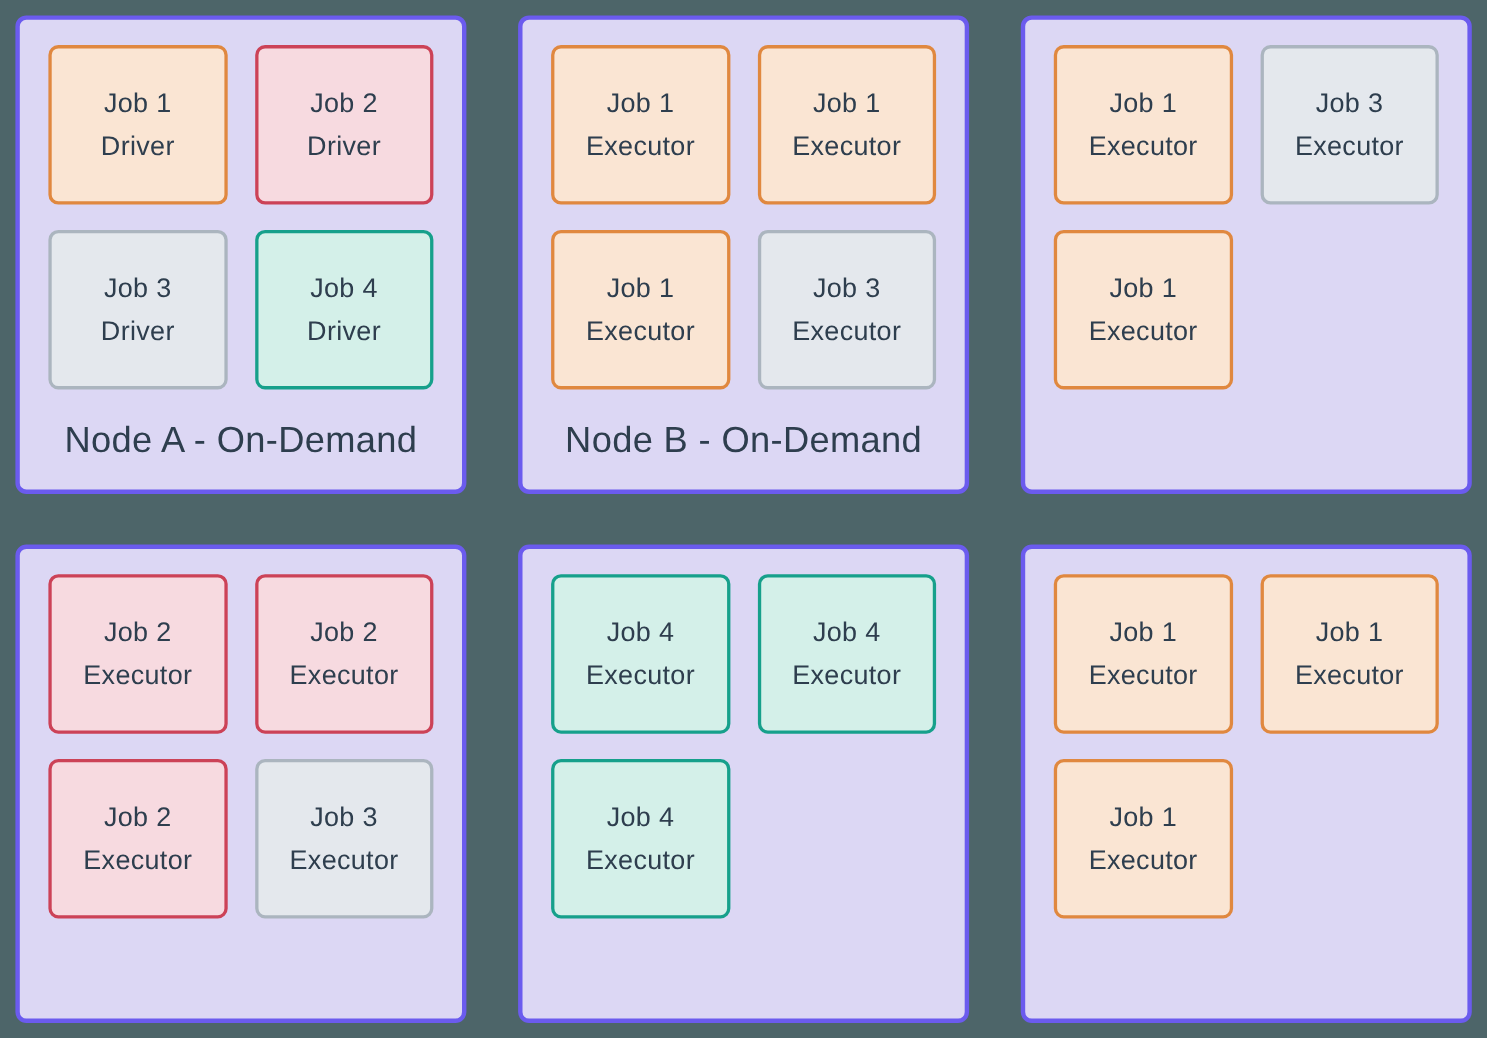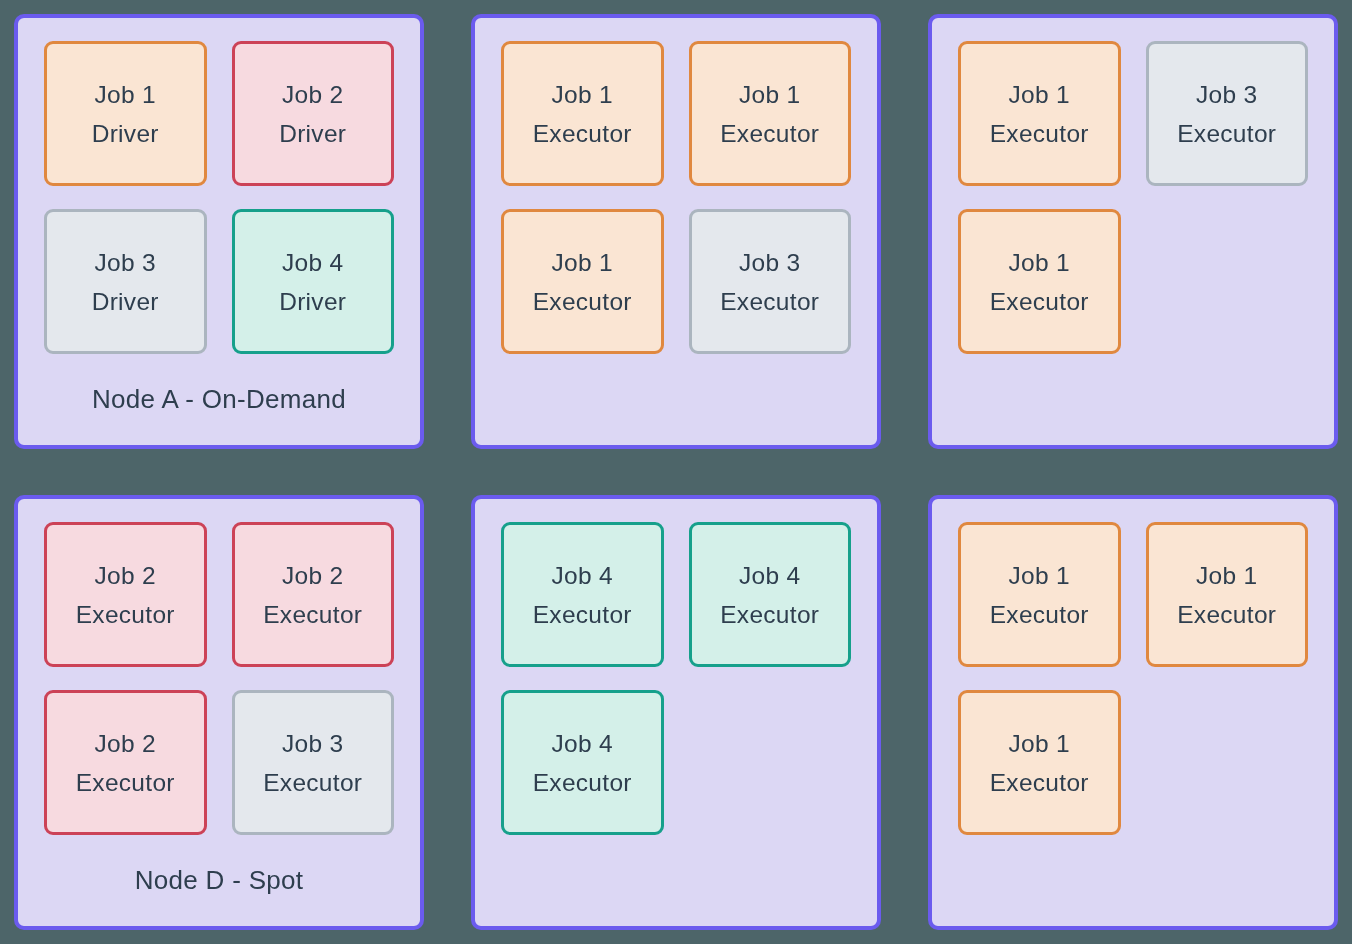--- a/index.html
+++ b/index.html
@@ -43,21 +43,21 @@
     justify-content: center;
     font-size: 24.5px;
     line-height: 39px;
     letter-spacing: 0.3px;
   }
   .node-label {
     flex: 1;
     display: flex;
     align-items: center;
     justify-content: center;
-    font-size: 26px;
+    font-size: 33px;
     letter-spacing: 0.3px;
   }
 </style>
 </head>
 <body>
 
 <div class="canvas" id="diagram" style="background: rgb(77, 101, 105); color: rgb(46, 62, 78);">
     <div class="node" style="background: rgb(220, 215, 244); border-color: rgb(107, 91, 238);">
       <div class="jobs">
         <div class="job" style="background: rgb(250, 229, 211); border-color: rgb(224, 136, 63);">
@@ -91,20 +91,21 @@
         </div>
         <div class="job" style="background: rgb(250, 229, 211); border-color: rgb(224, 136, 63);">
           <span>Job 1</span>
           <span>Executor</span>
         </div>
         <div class="job" style="background: rgb(228, 232, 237); border-color: rgb(171, 181, 191);">
           <span>Job 3</span>
           <span>Executor</span>
         </div>
       </div>
+      <div class="node-label">Node B - On-Demand</div>
     </div>
     <div class="node" style="background: rgb(220, 215, 244); border-color: rgb(107, 91, 238);">
       <div class="jobs">
         <div class="job" style="background: rgb(250, 229, 211); border-color: rgb(224, 136, 63);">
           <span>Job 1</span>
           <span>Executor</span>
         </div>
         <div class="job" style="background: rgb(228, 232, 237); border-color: rgb(171, 181, 191);">
           <span>Job 3</span>
           <span>Executor</span>
@@ -127,21 +128,20 @@
         </div>
         <div class="job" style="background: rgb(247, 218, 224); border-color: rgb(204, 66, 87);">
           <span>Job 2</span>
           <span>Executor</span>
         </div>
         <div class="job" style="background: rgb(228, 232, 237); border-color: rgb(171, 181, 191);">
           <span>Job 3</span>
           <span>Executor</span>
         </div>
       </div>
-      <div class="node-label">Node D - Spot</div>
     </div>
     <div class="node" style="background: rgb(220, 215, 244); border-color: rgb(107, 91, 238);">
       <div class="jobs">
         <div class="job" style="background: rgb(212, 240, 233); border-color: rgb(22, 160, 139);">
           <span>Job 4</span>
           <span>Executor</span>
         </div>
         <div class="job" style="background: rgb(212, 240, 233); border-color: rgb(22, 160, 139);">
           <span>Job 4</span>
           <span>Executor</span>

